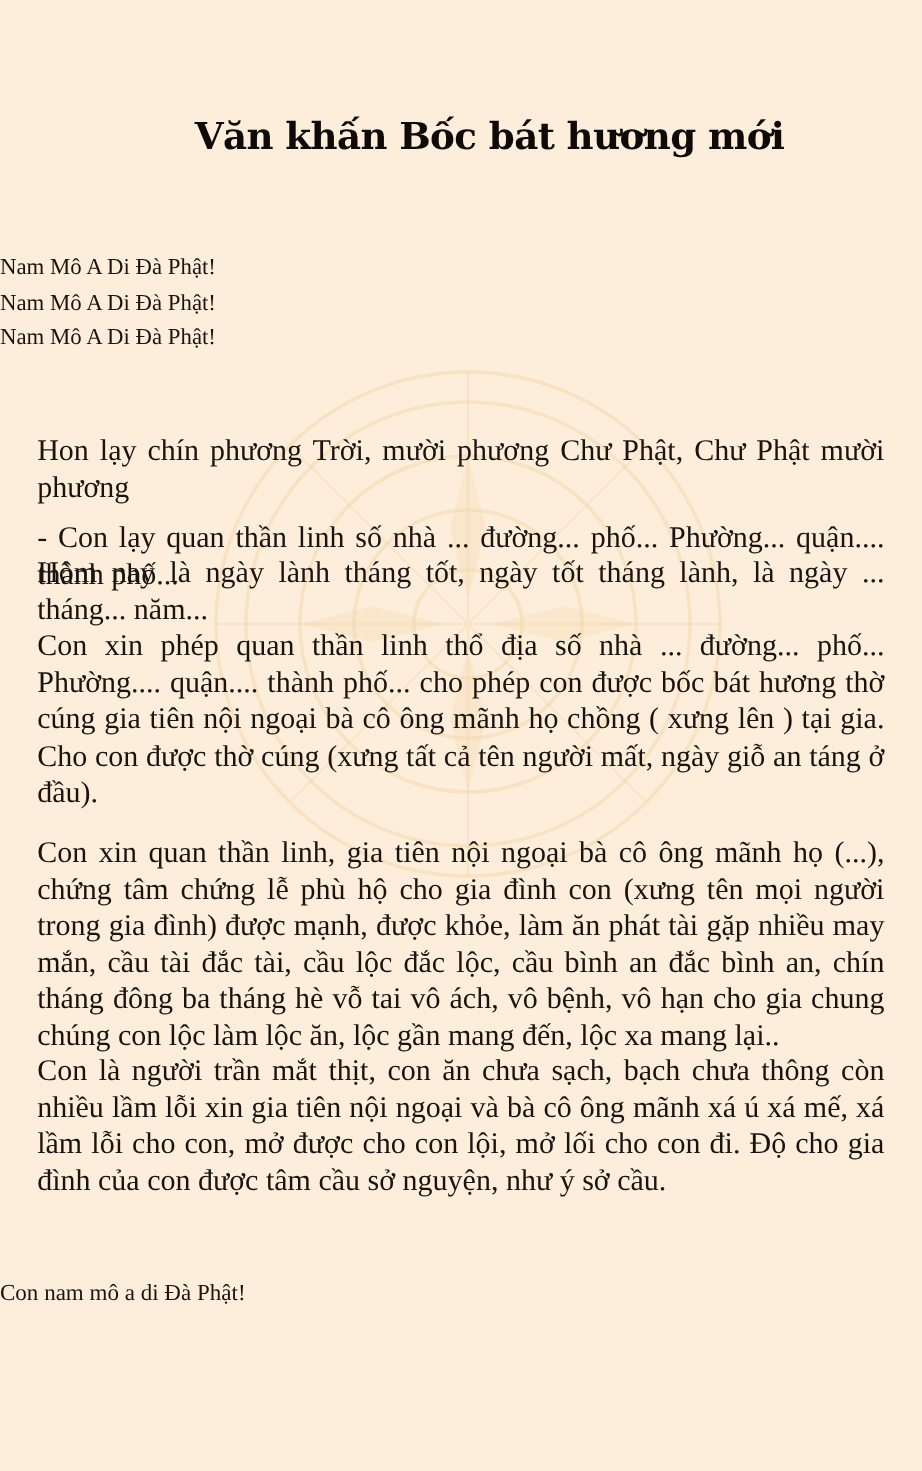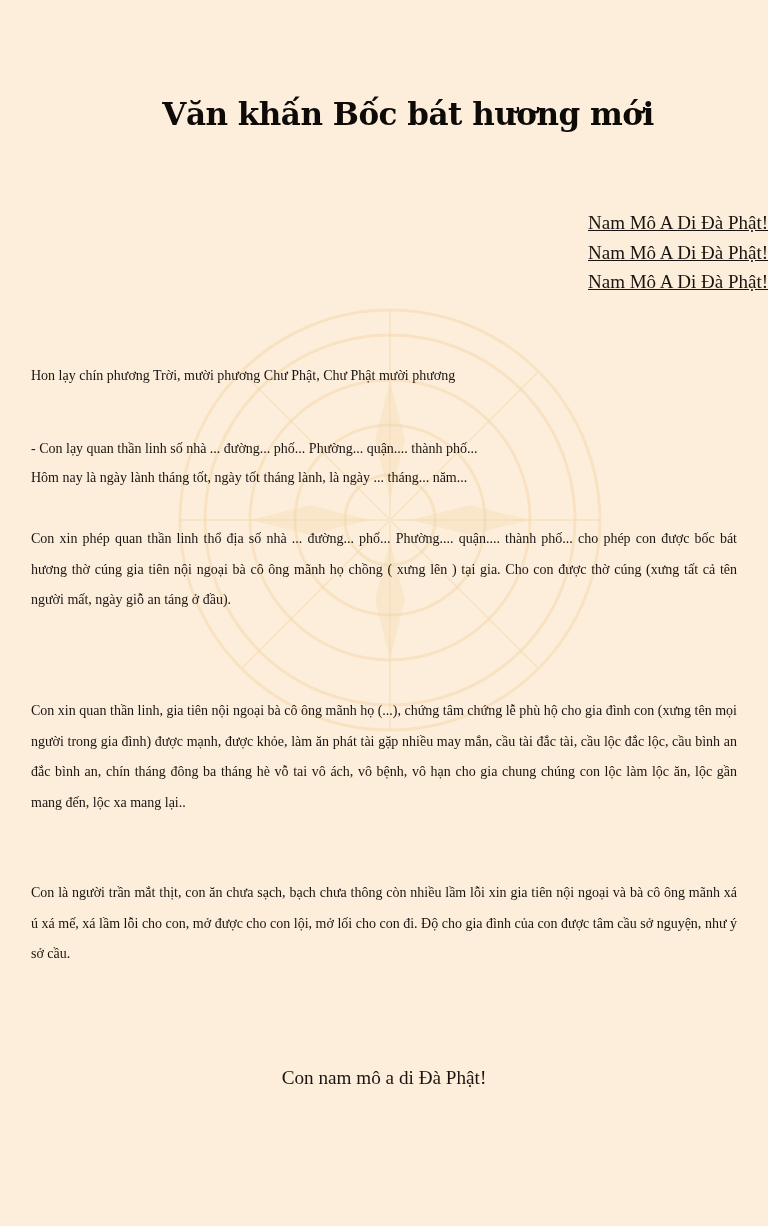--- a/index.html
+++ b/index.html
@@ -34,40 +34,38 @@
       font-size: 31px;
       letter-spacing: -0.5px;
       color: #0d0a08;
       margin: 0;
       padding-left: 48px;
     }
     .invocations {
       position: absolute;
       left: 0; right: 0;
       top: 208px;
-      text-align: right;
+      text-align: left;
       font-size: 19px;
       line-height: 29.5px;
-      text-decoration: underline;
     }
     .invocations div { margin: 0; }
     .para {
       position: absolute;
       left: 31px;
       right: 31px;
-      font-size: 14px;
+      font-size: 25px;
       line-height: 30.5px;
       text-align: justify;
       margin: 0;
     }
     .closing {
       position: absolute;
       left: 0; right: 0;
       top: 1063px;
-      text-align: center;
       font-size: 19.2px;
       line-height: 30px;
     }
   </style>
 </head>
 <body>
 
 <svg class="watermark" viewBox="0 0 440 440" xmlns="http://www.w3.org/2000/svg">
   <g fill="none" stroke="#f4d9ae" stroke-width="3" opacity="0.55">
     <circle cx="220" cy="220" r="210"></circle>

